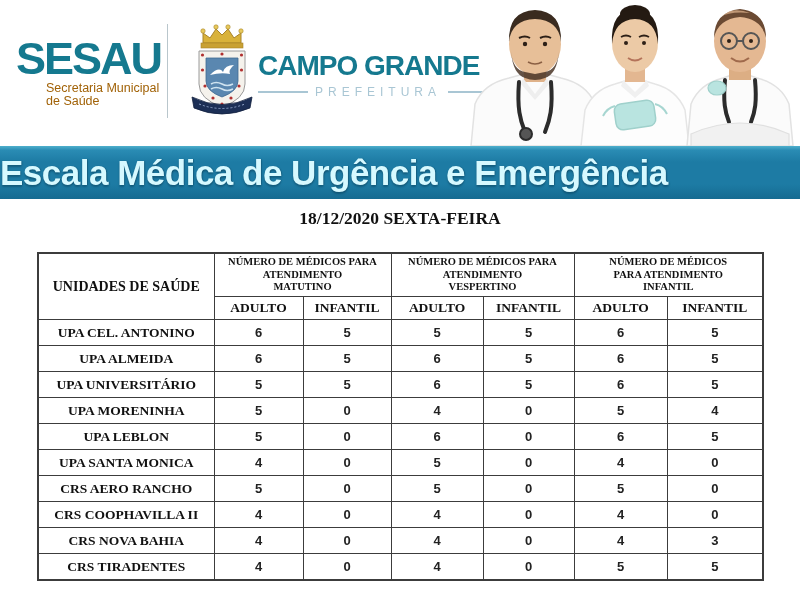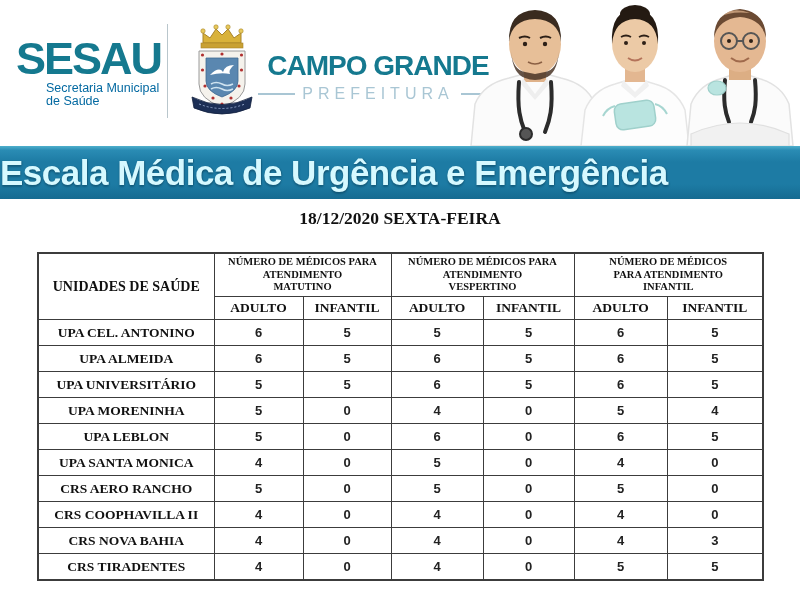--- a/index.html
+++ b/index.html
@@ -5,31 +5,31 @@
   html,body{margin:0;padding:0;background:#ffffff;}
   .page{position:relative;width:800px;height:602px;background:#ffffff;overflow:hidden;
         font-family:"Liberation Sans",sans-serif;}
 
   
   .header-area{position:absolute;left:0;top:0;width:800px;height:162px;background:#ffffff;}
 
   .sesau-block{position:absolute;left:16px;top:38px;width:150px;}
   .sesau-title{font-family:"Liberation Sans",sans-serif;font-weight:bold;font-size:45px;
                letter-spacing:-2px;color:#15798f;line-height:42px;}
-  .sesau-sub{margin-top:2px;margin-left:30px;font-size:12.5px;line-height:13px;color:#0369a1;}
+  .sesau-sub{margin-top:2px;margin-left:30px;font-size:12.5px;line-height:13px;color:#a16207;}
 
   .logo-divider{position:absolute;left:167px;top:24px;width:1px;height:94px;background:#b9c6cc;}
 
   .crest{position:absolute;left:189px;top:20px;}
 
   .city-block{position:absolute;left:258px;top:50px;width:240px;}
-  .city-name{font-weight:bold;font-size:28px;letter-spacing:-1px;color:#15798f;white-space:nowrap;text-align:center;}
+  .city-name{font-weight:bold;font-size:28px;letter-spacing:-1px;color:#15798f;white-space:nowrap;}
   .pref-row{display:flex;align-items:center;margin-top:3px;}
   .pref-rule{height:2px;background:#a9c6d4;flex:1 1 auto;}
-  .pref-label{font-size:16px;letter-spacing:5px;color:#a9c6d4;padding:0 7px;white-space:nowrap;}
+  .pref-label{font-size:12px;letter-spacing:5px;color:#a9c6d4;padding:0 7px;white-space:nowrap;}
 
   .team-photo{position:absolute;right:0;top:0;width:335px;height:146px;}
 
   
   .banner{position:absolute;left:0;top:146px;width:800px;height:53px;
           background:linear-gradient(180deg,#4fb0cc 0%,#2a8cb4 8%,#1d7ba4 30%,#1d7ba4 72%,#156b91 100%);
           border-top:2px solid #a7dcе8;box-sizing:border-box;
           display:flex;align-items:center;justify-content:flex-start;}
   .banner-title{font-weight:bold;font-size:35px;letter-spacing:-0.5px;color:#d6f9ff;
                 text-shadow:0 2px 2px rgba(0,40,60,.35),1px 0 1px rgba(0,40,60,.25);white-space:nowrap;}

